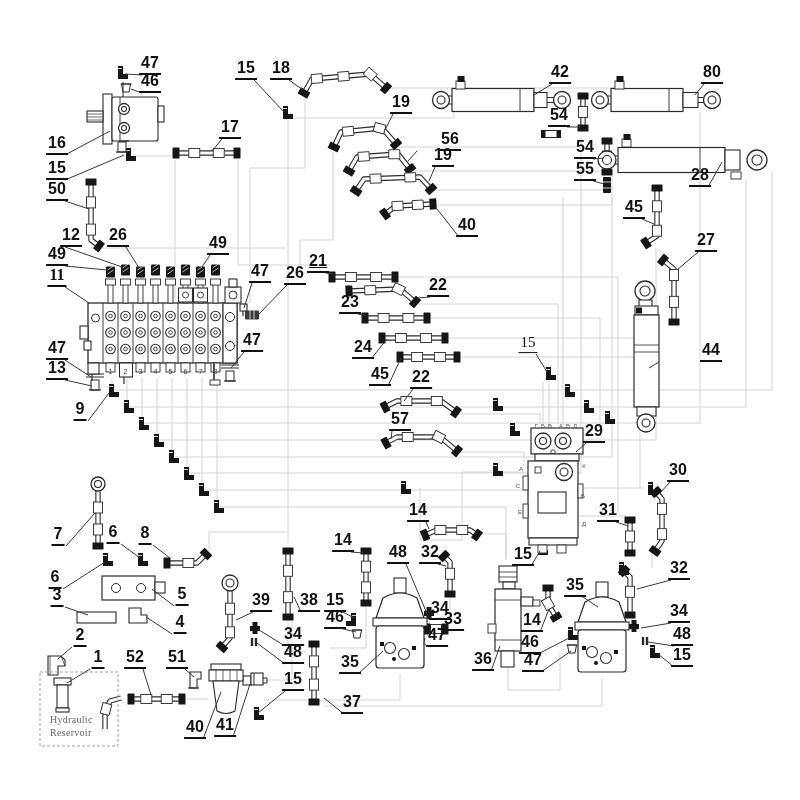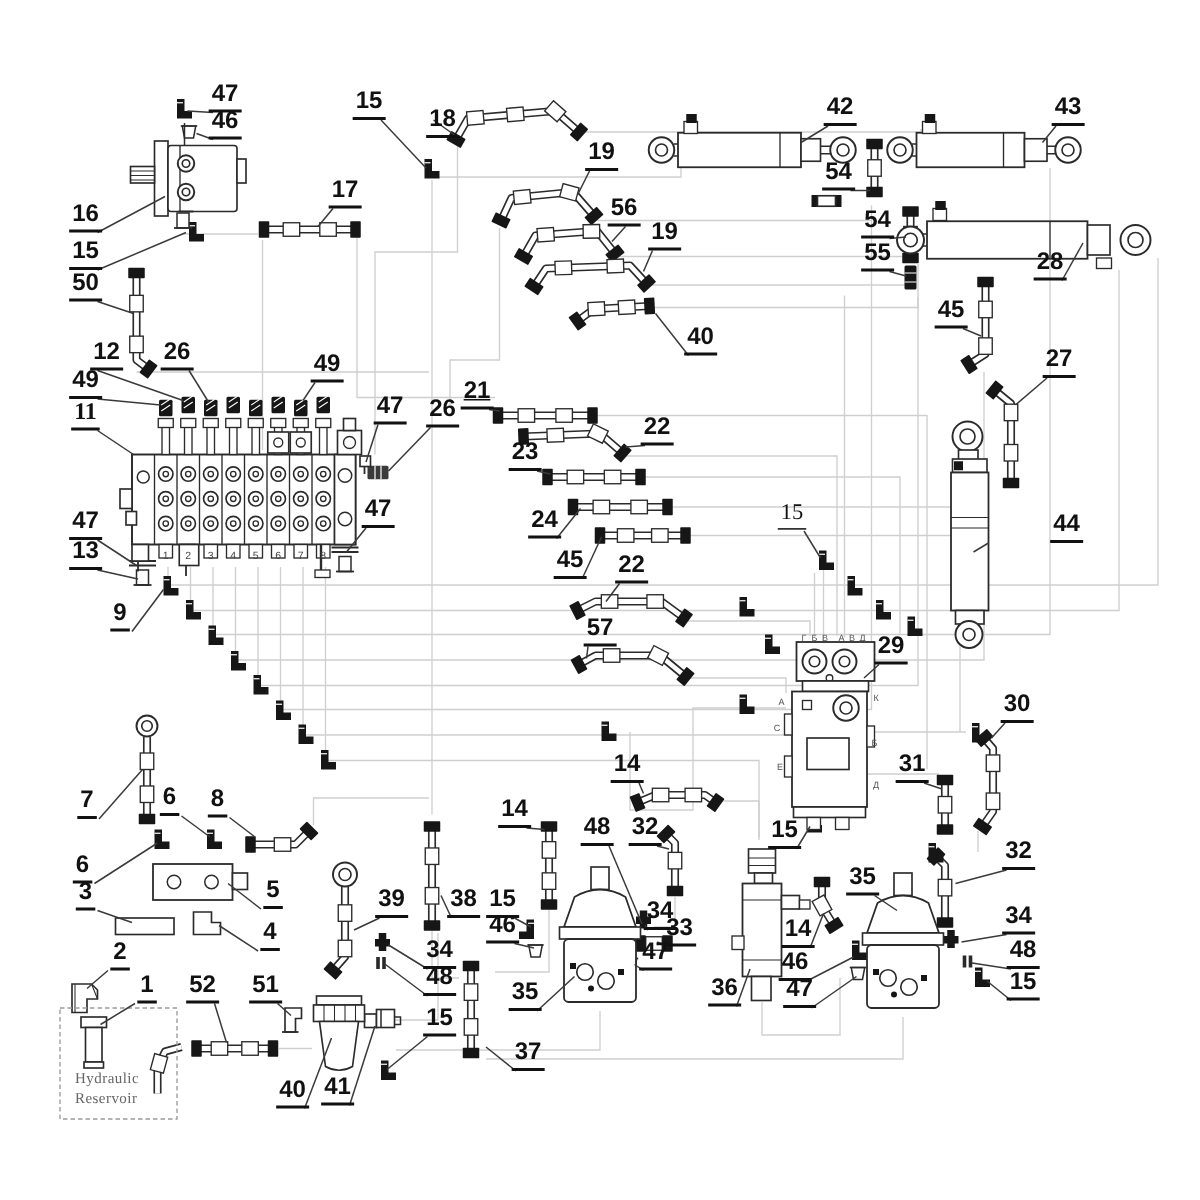--- a/index.html
+++ b/index.html
@@ -887,27 +887,27 @@
       </g>
     </svg>
   <div id="labels">
       <span class="callout" style="left: 150px; top: 66px;">47</span>
       <span class="callout" style="left: 150px; top: 84px;">46</span>
       <span class="callout" style="left: 57px; top: 146px;">16</span>
       <span class="callout" style="left: 57px; top: 171px;">15</span>
       <span class="callout" style="left: 57px; top: 192px;">50</span>
       <span class="callout" style="left: 230px; top: 130px;">17</span>
       <span class="callout" style="left: 246px; top: 71px;">15</span>
-      <span class="callout" style="left: 295px; top: 71px; margin-top: 12px;">18</span>
+      <span class="callout" style="left: 281px; top: 71px;">18</span>
       <span class="callout" style="left: 401px; top: 105px;">19</span>
-      <span class="callout" style="left: 416px; top: 142px; text-align: right;">56</span>
+      <span class="callout" style="left: 450px; top: 142px; text-align: right;">56</span>
       <span class="callout" style="left: 443px; top: 158px;">19</span>
       <span class="callout" style="left: 467px; top: 228px;">40</span>
       <span class="callout" style="left: 560px; top: 75px;">42</span>
-      <span class="callout" style="left: 712px; top: 75px;">43</span>
+      <span class="callout" style="left: 712px; top: 75px;">80</span>
       <span class="callout" style="left: 559px; top: 118px;">54</span>
       <span class="callout" style="left: 585px; top: 150px;">54</span>
       <span class="callout" style="left: 585px; top: 172px;">55</span>
       <span class="callout" style="left: 700px; top: 178px;">28</span>
       <span class="callout" style="left: 634px; top: 210px;">45</span>
       <span class="callout" style="left: 706px; top: 243px;">27</span>
       <span class="callout" style="left: 667px; top: 353px; margin-left: 44px;">44</span>
       <span class="callout" style="left: 71px; top: 238px;">12</span>
       <span class="callout" style="left: 57px; top: 257px;">49</span>
       <span class="callout" style="left: 118px; top: 238px;">26</span>

